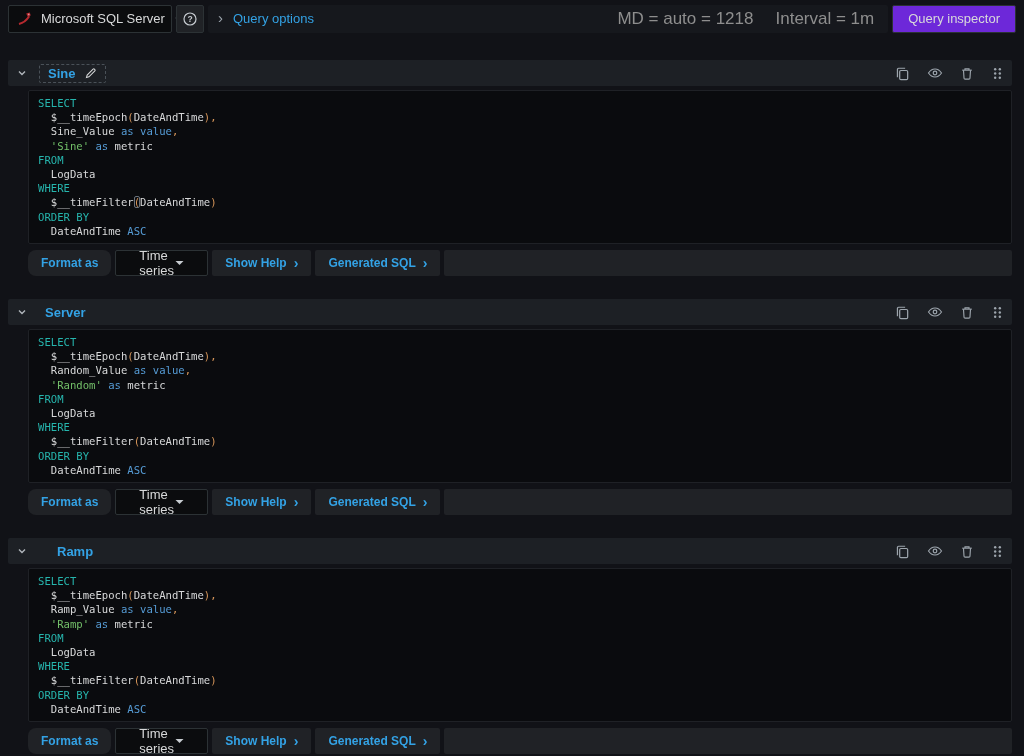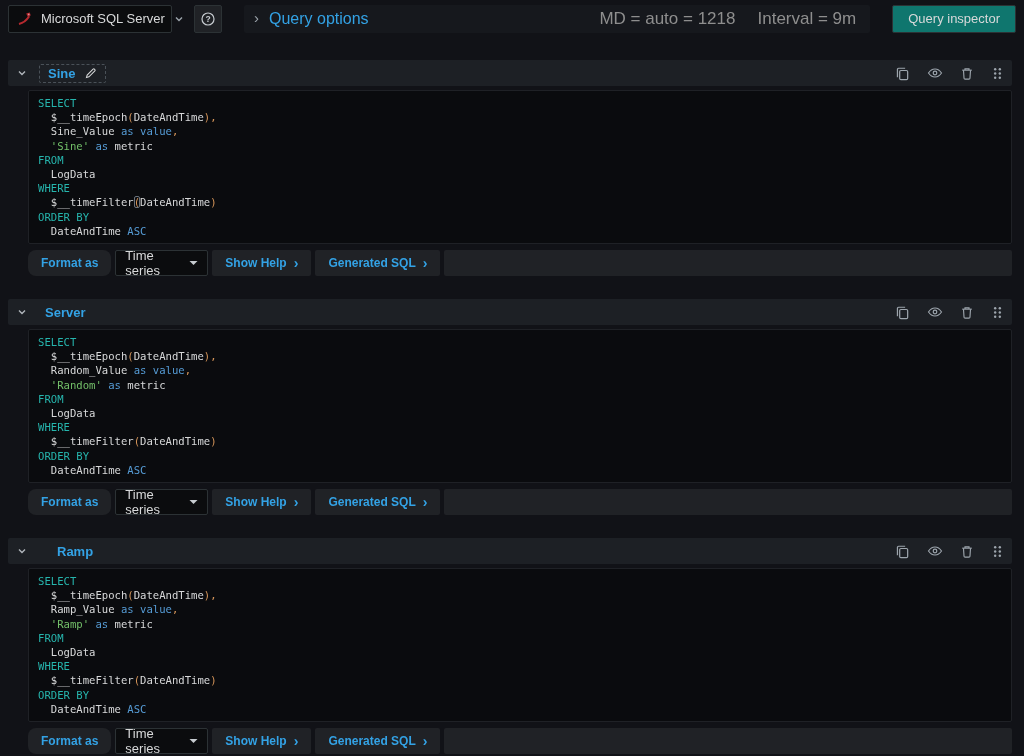--- a/index.html
+++ b/index.html
@@ -7,44 +7,44 @@
   body {
     background: #111217;
     font-family: "Liberation Sans", sans-serif;
     color: #d8d9da;
     overflow: hidden;
   }
   .icon { display: inline-flex; align-items: center; justify-content: center; }
   .icon svg { display: block; }
 
   
-  .topbar { display: flex; align-items: center; height: 37px; padding: 0 8px; gap: 22px; }
+  .topbar { display: flex; align-items: center; height: 37px; padding: 0 8px; gap: 4px; }
   .ds-picker {
     display: flex; align-items: center; gap: 8px;
     height: 28px; width: 164px; padding: 0 8px;
     background: #0b0c0e; border: 1px solid #2c3235; border-radius: 2px;
     font-size: 13px; font-weight: 500; color: #d8d9da; cursor: pointer;
   }
   .ds-picker .ds-label { flex: 1; white-space: nowrap; }
   .help-btn {
     height: 28px; width: 28px; flex: none;
     background: #202226; border: 1px solid #2c3235; border-radius: 2px;
     display: flex; align-items: center; justify-content: center; cursor: pointer;
   }
   .options-bar {
     flex: 1; height: 28px; display: flex; align-items: center; gap: 10px;
     background: #16181d; border-radius: 2px; padding: 0 10px; cursor: pointer;
   }
   .options-bar .chev-r { color: #9da5ad; font-size: 15px; line-height: 1; margin-top: -2px; }
-  .options-bar .opt-label { color: var(--accent); font-size: 16px; font-weight: 500; }
+  .options-bar .opt-label { color: var(--accent); font-size: 13px; font-weight: 500; }
   .topbar-stats { margin-left: auto; display: flex; gap: 22px; padding-right: 4px; }
   .stat { color: #8e8e8e; font-size: 17px; }
   .inspector-btn {
     height: 28px; padding: 0 15px; flex: none;
-    background: #0f766e; border: 1px solid #2c3235; border-radius: 2px;
+    background: #6d28d9; border: 1px solid #2c3235; border-radius: 2px;
     color: #d8d9da; font-size: 13px; font-weight: 500;
     font-family: "Liberation Sans", sans-serif; cursor: pointer;
   }
 
   
   main { padding: 0 12px 0 8px; }
   .query-row { margin-top: 23px; }
   .query-row:first-of-type { margin-top: 23px; }
   .row-header {
     height: 26px; background: #1d2025; border-radius: 2px;
@@ -73,21 +73,21 @@
   .tok-hl  { outline: 1px solid #6b737c; outline-offset: -1px; border-radius: 2px; }
 
   .row-footer { margin-top: 6px; display: flex; gap: 4px; height: 26px; }
   .seg {
     background: #202226; border-radius: 2px;
     display: flex; align-items: center; padding: 0 13px;
   }
   .seg.lbl { color: var(--accent); font-size: 12px; font-weight: 700; border-radius: 8px; }
   .seg.select {
     background: #0b0c0e; border: 1px solid #2c3235; width: 93px;
-    justify-content: space-between; padding: 0 9px; color: #d8d9da;
+    justify-content: space-between; padding: 0 23px; color: #d8d9da;
     font-size: 13px; cursor: pointer;
   }
   .seg.link { color: var(--accent); font-size: 12px; font-weight: 700; gap: 7px; cursor: pointer; }
   .seg.link .chev-sm { font-size: 14px; font-weight: 700; line-height: 1; margin-top: -1px; }
   .seg.fill { flex: 1; }
 </style>
 </head>
 <body>
 
 <header class="topbar">
@@ -114,21 +114,21 @@
         <text x="8" y="11" text-anchor="middle" font-size="8.5" font-weight="bold" fill="#c7ccd1" font-family="Liberation Sans, sans-serif">?</text>
       </svg>
     </span>
   </div>
 
   <div class="options-bar">
     <span class="chev-r">›</span>
     <span class="opt-label">Query options</span>
     <span class="topbar-stats">
       <span class="stat">MD = auto = 1218</span>
-      <span class="stat">Interval = 9m</span>
+      <span class="stat">Interval = 1m</span>
     </span>
   </div>
 
   <button class="inspector-btn">Query inspector</button>
 </header>
 
 <main>
 
   <section class="query-row">
     <div class="row-header">

